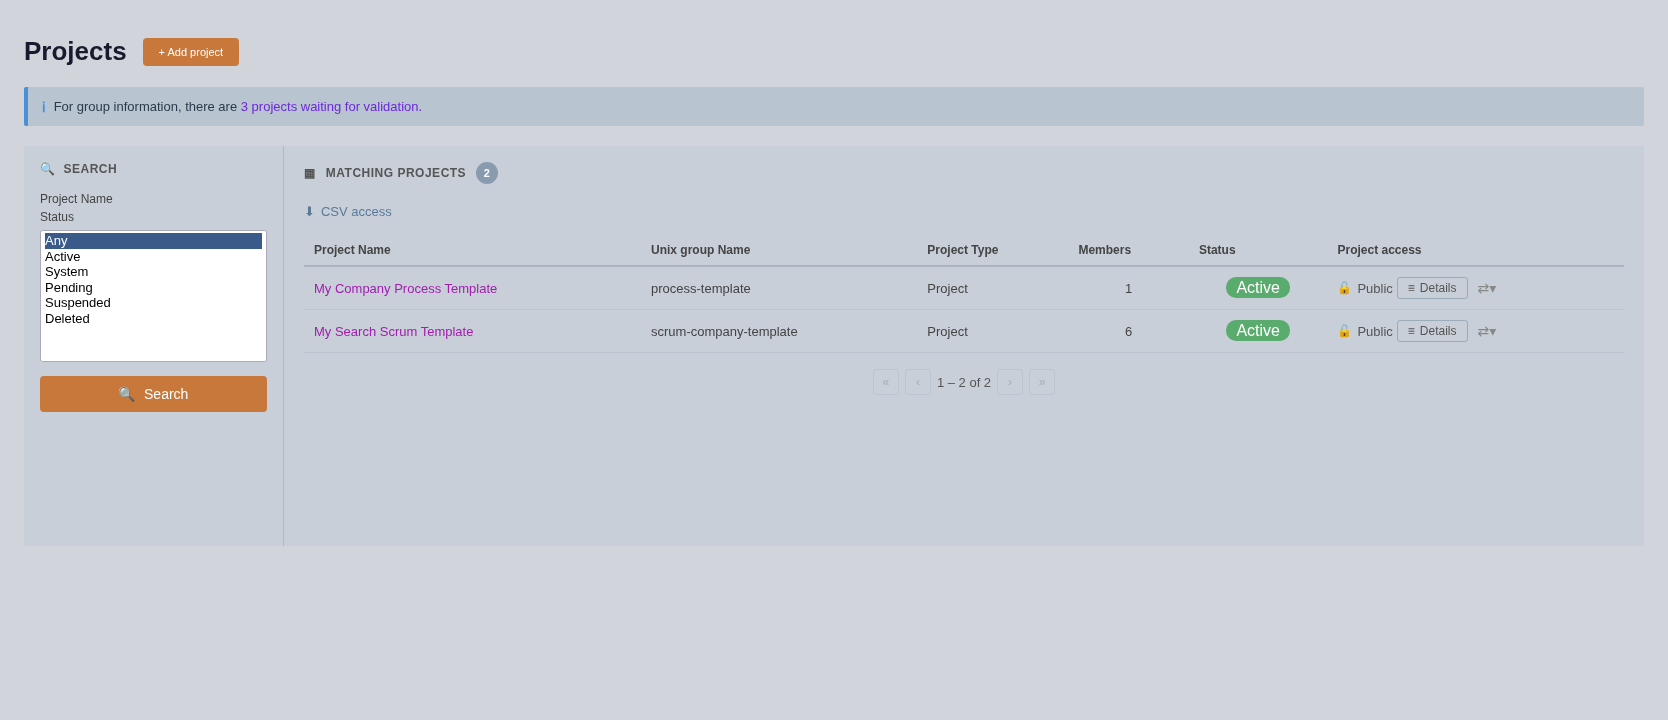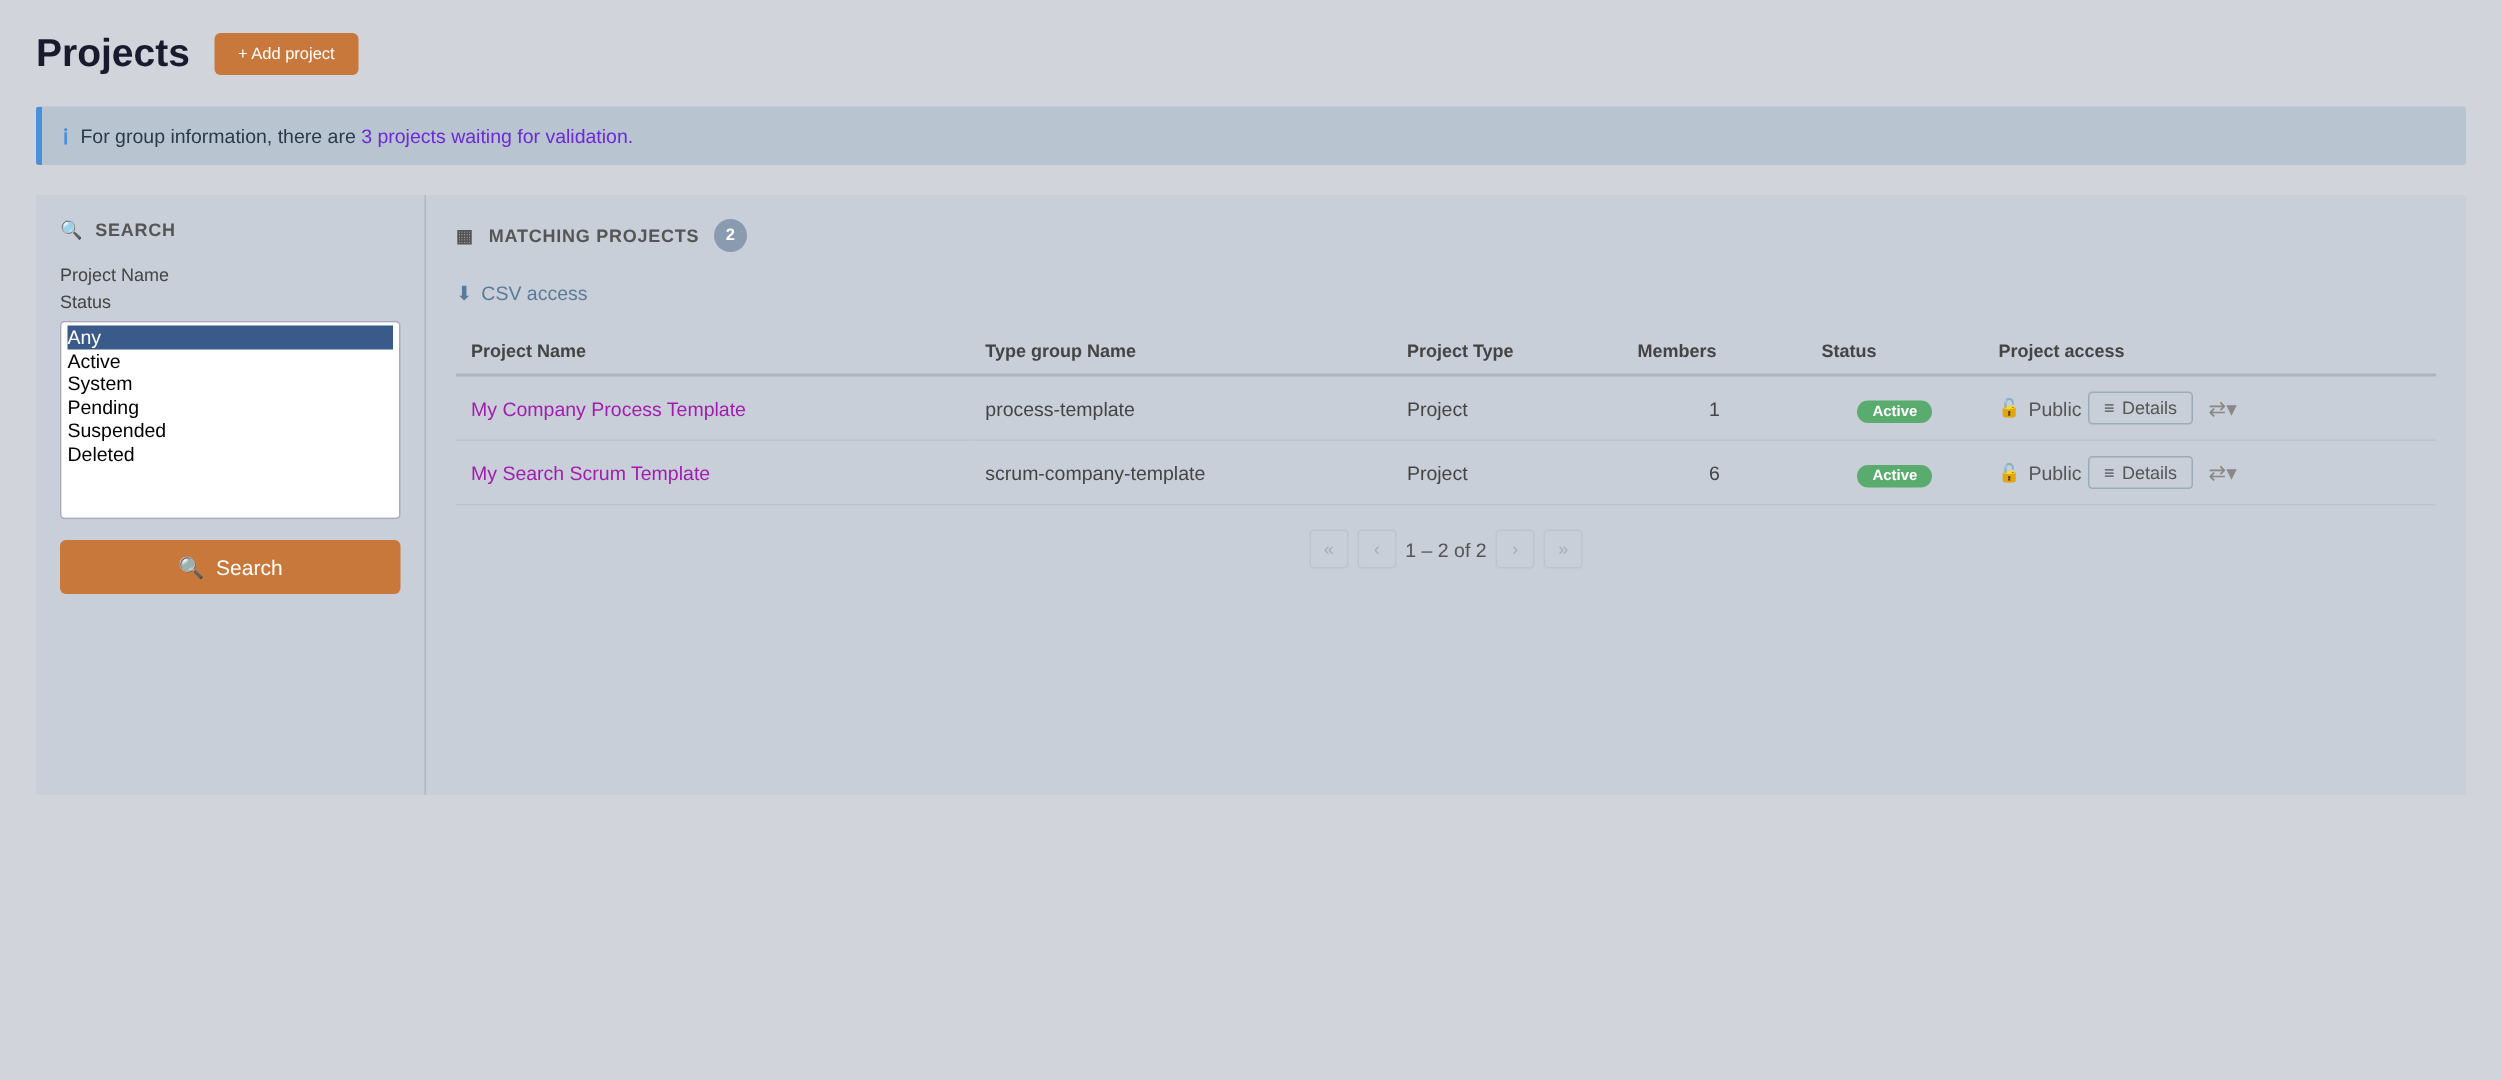--- a/index.html
+++ b/index.html
@@ -7,21 +7,21 @@
       background: #6b7280;
       font-family: Arial, sans-serif;
       font-size: 13px;
       color: #333;
       min-height: 720px;
     }
 
     .page-wrapper {
       background: #d1d5db;
       min-height: 720px;
-      padding: 20px 24px;
+      padding: 36px 24px;
     }
 
     
     .page-header {
       display: flex;
       align-items: center;
       gap: 16px;
       margin-bottom: 20px;
     }
 
@@ -240,22 +240,22 @@
       color: #a21caf;
       text-decoration: none;
       cursor: pointer;
     }
 
     .active-badge {
       background: #5aab6e;
       color: #fff;
       border-radius: 10px;
       padding: 2px 10px;
-      font-size: 10px;
-      font-weight: 700;
+      font-size: 16px;
+      font-weight: 400;
     }
 
     .public-label {
       display: flex;
       align-items: center;
       gap: 5px;
       color: #555;
     }
 
     .lock-icon {
@@ -379,21 +379,21 @@
 
       <button class="csv-export-btn">
         <span>⬇</span>
         <span>CSV access</span>
       </button>
 
       <table class="projects-table">
         <thead>
           <tr>
             <th>Project Name</th>
-            <th>Type group Name</th>
+            <th>Unix group Name</th>
             <th>Project Type</th>
             <th class="col-members">Members</th>
             <th class="col-status">Status</th>
             <th>Project access</th>
           </tr>
         </thead>
         <tbody>
 
           <tr>
             <td>

